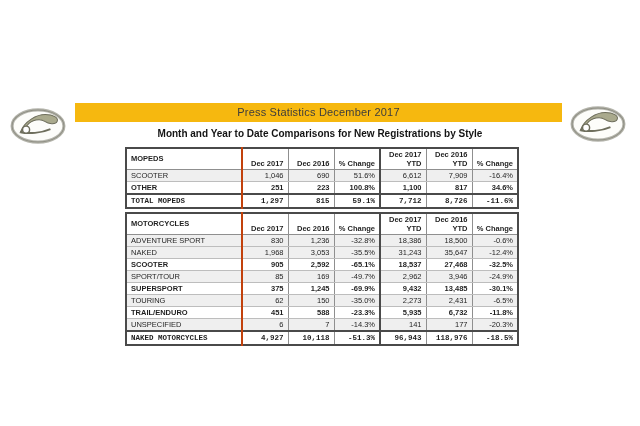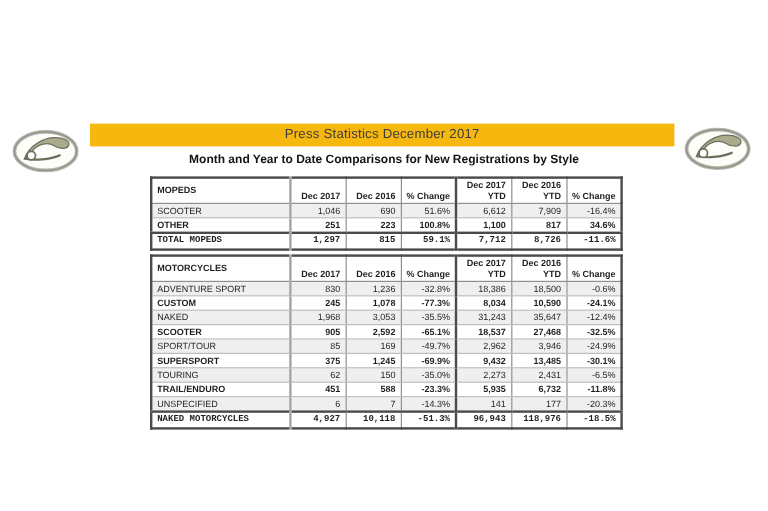--- a/index.html
+++ b/index.html
@@ -53,21 +53,21 @@
   }
   th.lbl { text-align:left; vertical-align:middle; }
   td { text-align:right; height:9px; line-height:9px; }
   td.lbl { text-align:left; }
   tr.odd td { background:#efefef; }
   tr.even td { background:#ffffff;font-weight:bold; }
   tr.total td {
     border-top:2px solid #4a4a4a;
     font-weight:bold; background:#ffffff; height:10px;font-family:Liberation Mono, monospace;
   }
-  th:first-child, td:first-child { border-right:2px solid #a3a3a3; }
+  th:first-child, td:first-child { border-right:2px solid #c2410c; }
   th:nth-child(4), td:nth-child(4) { border-right:2px solid #4a4a4a; }
 </style>
 </head>
 <body>
 
 <div class="logo left">
   <svg viewBox="0 0 54 40" width="56" height="42">
     <ellipse cx="27" cy="20" rx="25" ry="15.5" fill="#fdfdfa" stroke="#b5b5ac" stroke-width="3"></ellipse>
     <ellipse cx="27" cy="20" rx="25" ry="15.5" fill="none" stroke="#8f8f84" stroke-width="1"></ellipse>
     <path d="M10 26 C14 15 26 9 34 9 C42 9 47 12 45.5 15.5 C44 19 37 18 33.5 15.5 C29 12.5 21 14 16.5 19.5 C14 22.5 12 25 10 26 Z" fill="#aaaa8d" stroke="#6e6e5c" stroke-width="1"></path>
@@ -167,29 +167,20 @@
     <tbody>
       <tr class="odd">
         <td class="lbl">ADVENTURE SPORT</td>
         <td>830</td>
         <td>1,236</td>
         <td>-32.8%</td>
         <td>18,386</td>
         <td>18,500</td>
         <td>-0.6%</td>
       </tr>
-      <tr class="even">
-        <td class="lbl">CUSTOM</td>
-        <td>245</td>
-        <td>1,078</td>
-        <td>-77.3%</td>
-        <td>8,034</td>
-        <td>10,590</td>
-        <td>-24.1%</td>
-      </tr>
       <tr class="odd">
         <td class="lbl">NAKED</td>
         <td>1,968</td>
         <td>3,053</td>
         <td>-35.5%</td>
         <td>31,243</td>
         <td>35,647</td>
         <td>-12.4%</td>
       </tr>
       <tr class="even">

